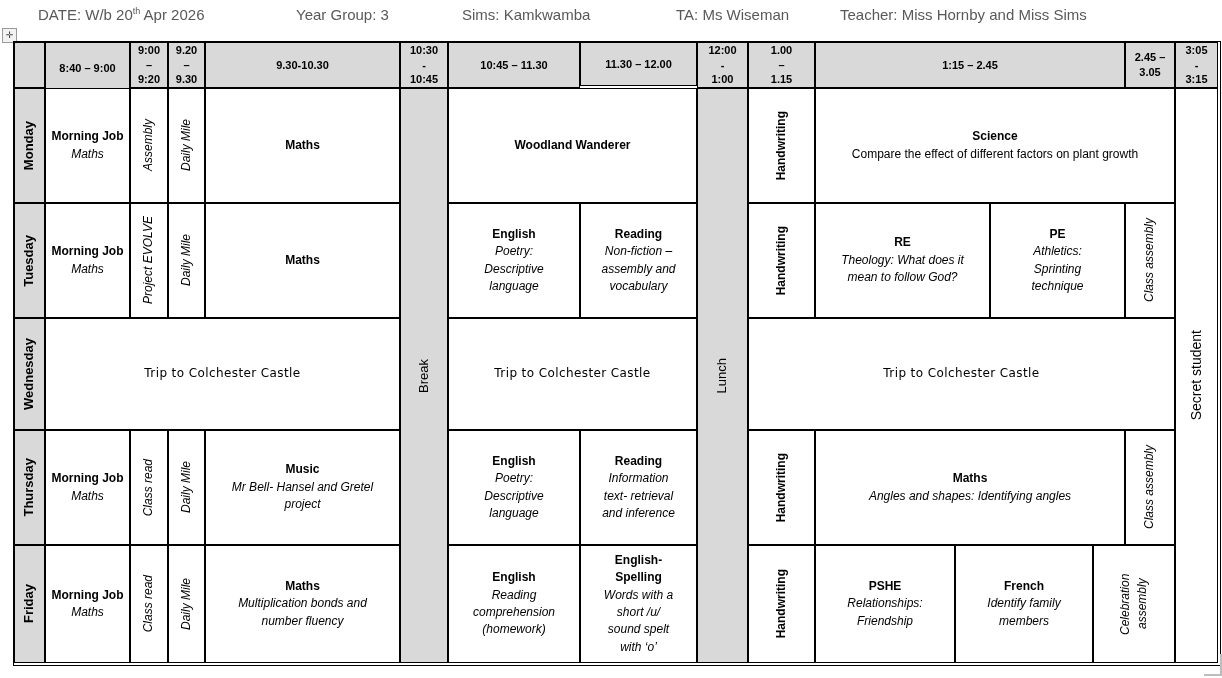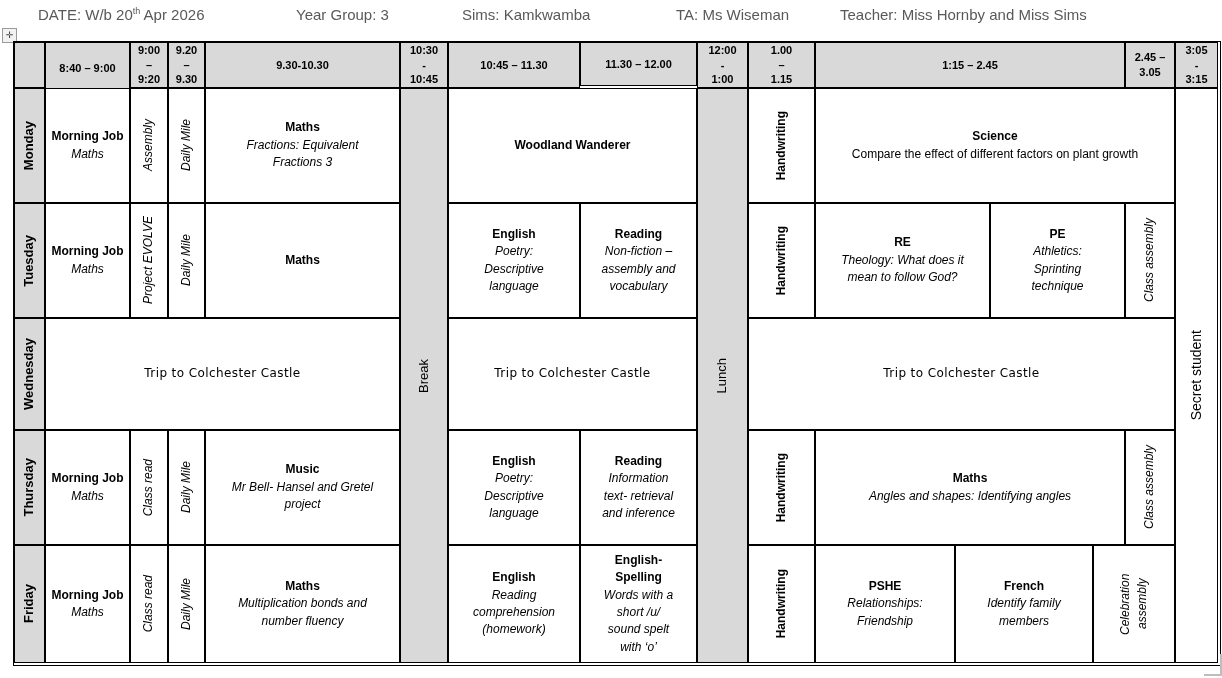--- a/index.html
+++ b/index.html
@@ -113,21 +113,20 @@
     <span class="s">Maths</span>
   </div>
 <div class="cell" style="left:130px;top:88px;width:38px;height:115px">
     <span class="vt it">Assembly</span>
   </div>
 <div class="cell" style="left:168px;top:88px;width:37px;height:115px">
     <span class="vt it">Daily Mile</span>
   </div>
 <div class="cell pad" style="left:205px;top:88px;width:195px;height:115px">
     <span class="t">Maths</span>
-    <span class="s">Fractions: Equivalent Fractions 3</span>
   </div>
 <div class="cell" style="left:448px;top:88px;width:249px;height:115px">
     <span class="t">Woodland Wanderer</span>
   </div>
 <div class="cell" style="left:748px;top:88px;width:67px;height:115px">
     <span class="vt bd">Handwriting</span>
   </div>
 <div class="cell padwide" style="left:815px;top:88px;width:360px;height:115px">
     <span class="t">Science</span>
     <span class="s plain">Compare the effect of different factors on plant growth</span>

